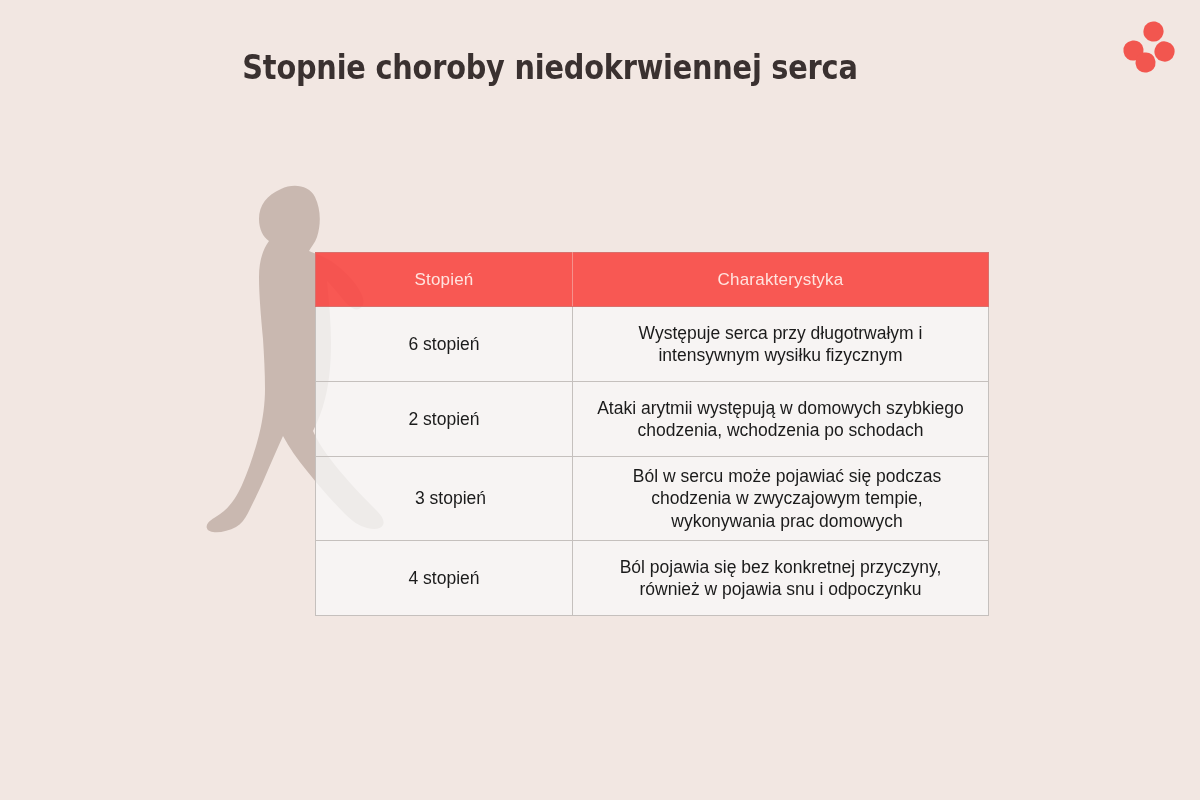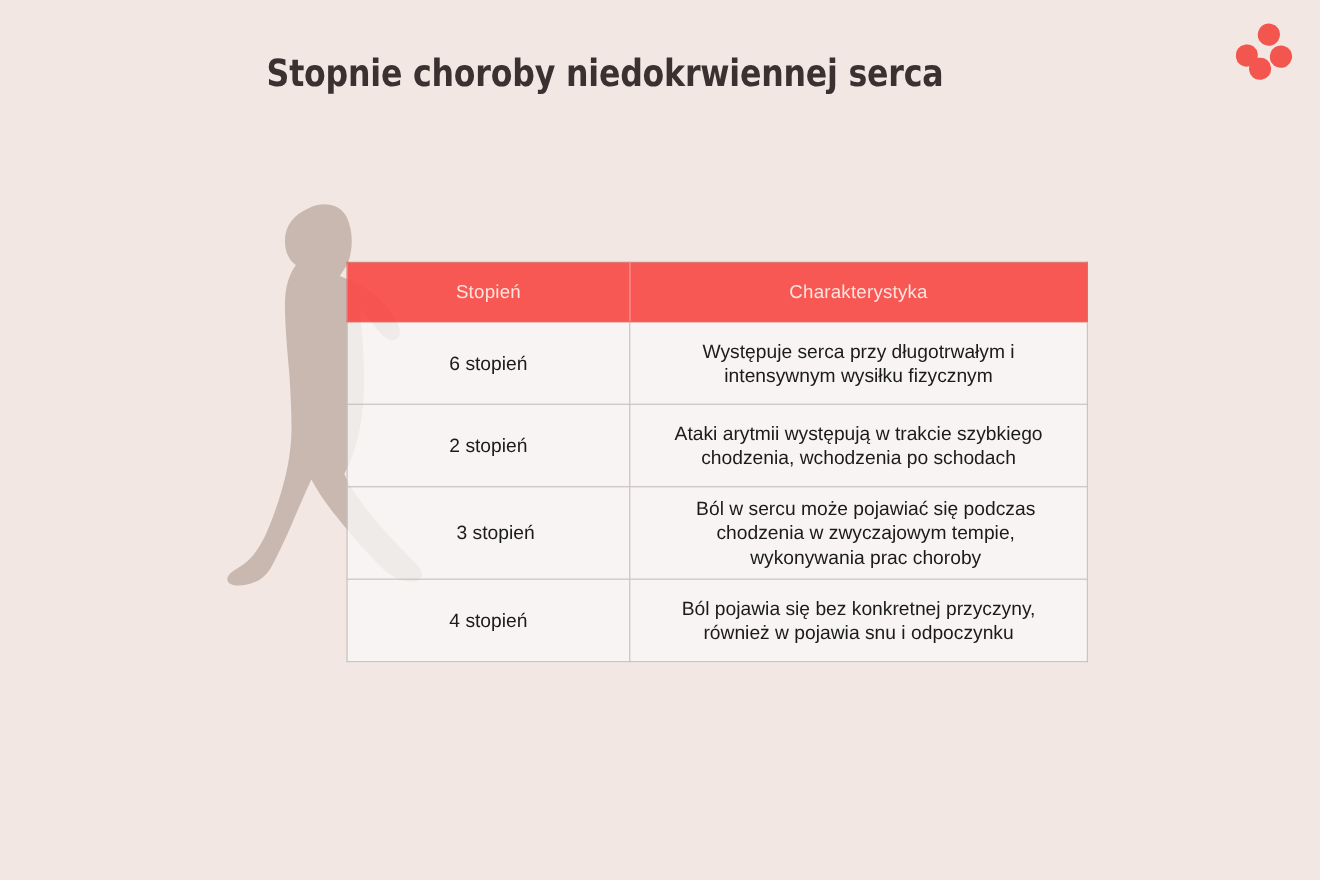--- a/index.html
+++ b/index.html
@@ -55,21 +55,21 @@
     left: 205px;
     top: 183px;
     width: 230px;
     height: 370px;
   }
 
   
   .table-wrap {
     position: absolute;
     left: 315px;
-    top: 238px;
+    top: 252px;
     width: 671px;
     height: 280px;
   }
   table.grades {
     width: 671px;
     border-collapse: collapse;
     table-layout: fixed;
   }
   table.grades th,
   table.grades td {
@@ -180,31 +180,31 @@
           <td class="grade-cell col-grade">6 stopień</td>
           <td class="col-desc">
             <span class="desc-line">Występuje serca przy długotrwałym i</span>
             <span class="desc-line">intensywnym wysiłku fizycznym</span>
           </td>
         </tr>
 
         <tr class="r2">
           <td class="grade-cell col-grade">2 stopień</td>
           <td class="col-desc">
-            <span class="desc-line">Ataki arytmii występują w trakcie szybkiego</span>
+            <span class="desc-line">Ataki arytmii występują w domowych szybkiego</span>
             <span class="desc-line">chodzenia, wchodzenia po schodach</span>
           </td>
         </tr>
 
         <tr class="r3">
           <td class="grade-cell col-grade">3 stopień</td>
           <td class="col-desc">
             <span class="desc-line">Ból w sercu może pojawiać się podczas</span>
             <span class="desc-line">chodzenia w zwyczajowym tempie,</span>
-            <span class="desc-line">wykonywania prac choroby</span>
+            <span class="desc-line">wykonywania prac domowych</span>
           </td>
         </tr>
 
         <tr class="r4">
           <td class="grade-cell col-grade">4 stopień</td>
           <td class="col-desc">
             <span class="desc-line">Ból pojawia się bez konkretnej przyczyny,</span>
             <span class="desc-line">również w pojawia snu i odpoczynku</span>
           </td>
         </tr>

